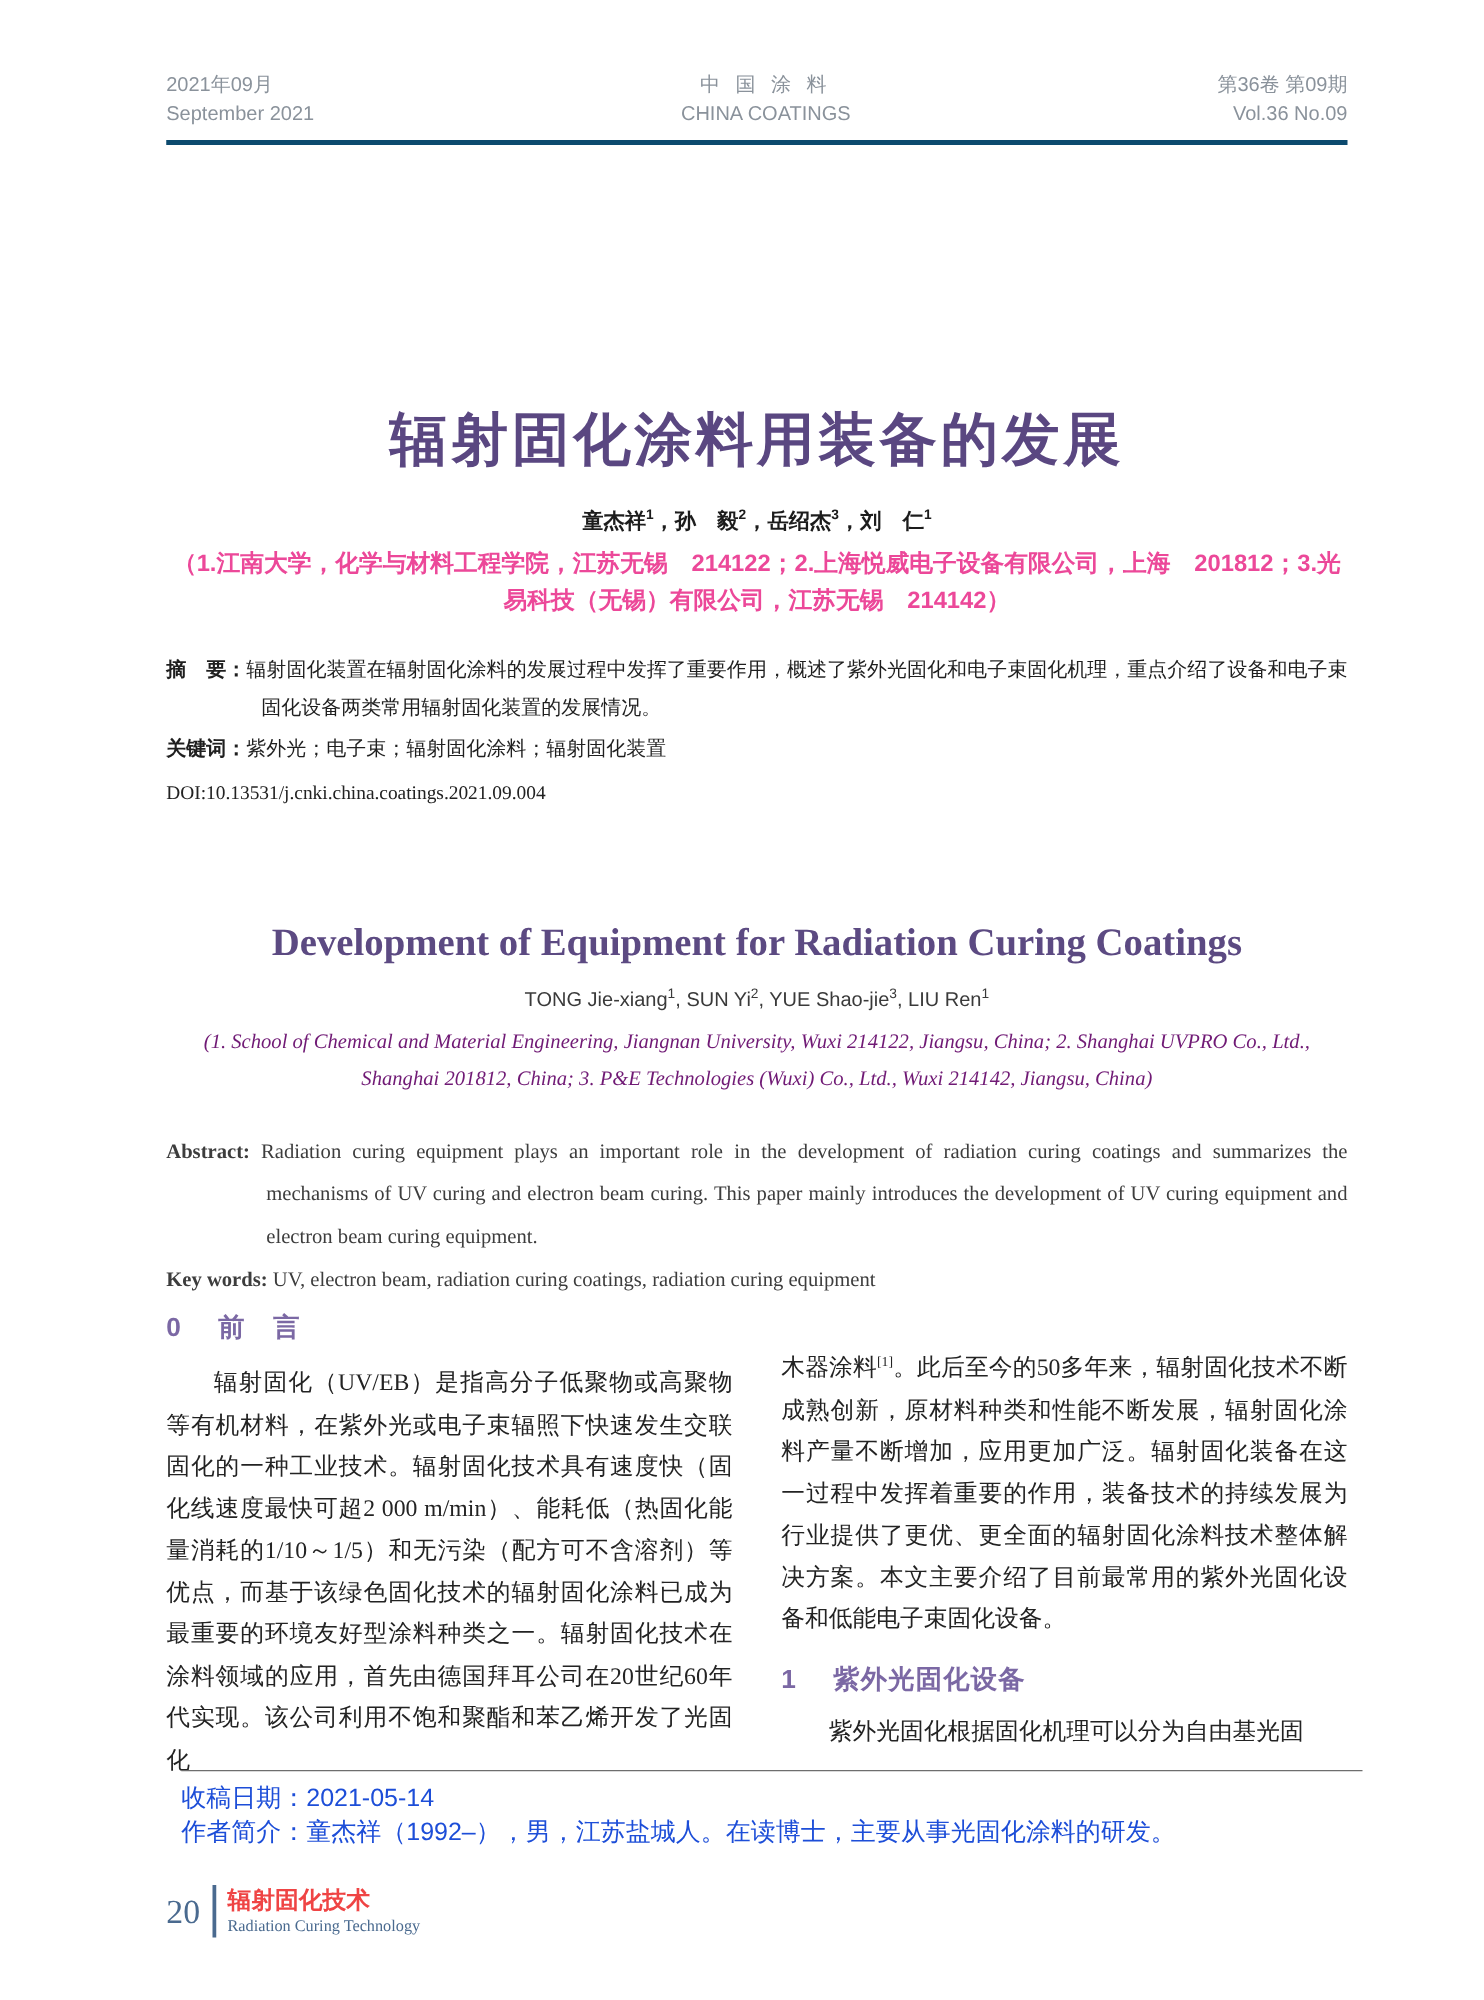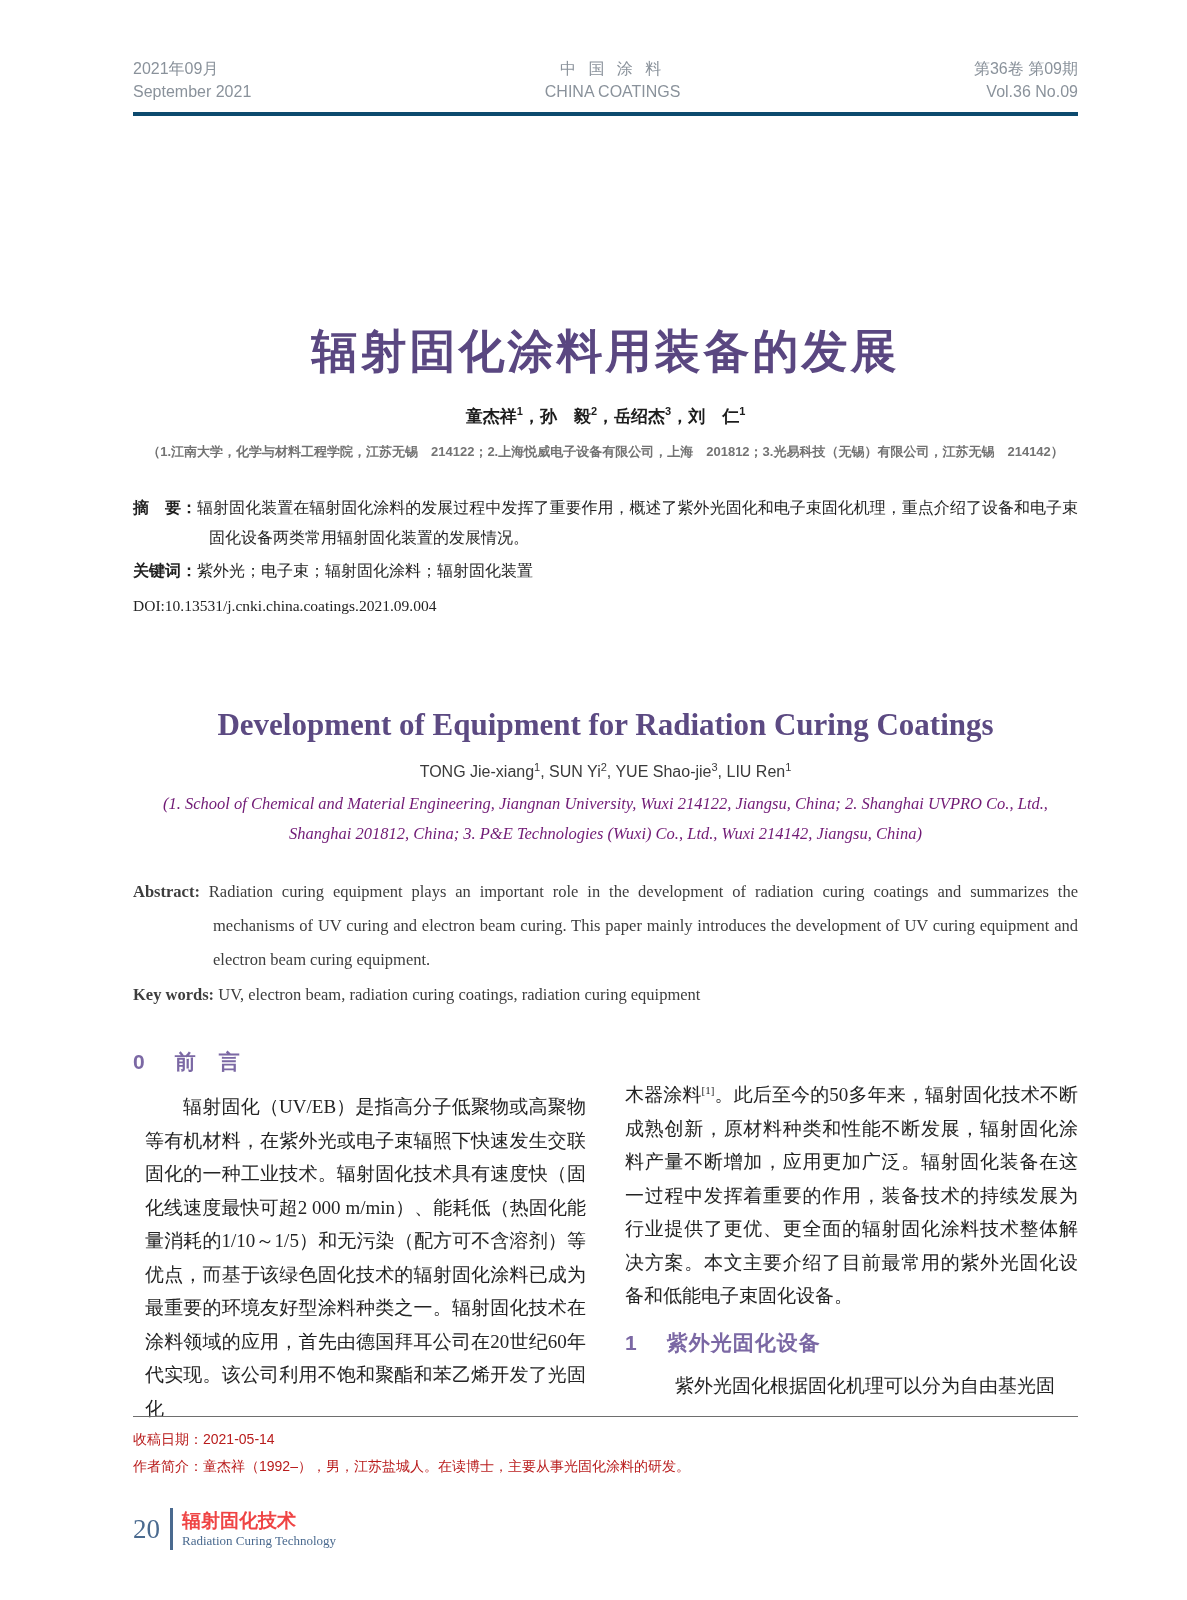--- a/index.html
+++ b/index.html
@@ -25,22 +25,22 @@
   .title-cn {
     margin-top:205px; text-align:center;
     font-size:46px; font-weight:bold; letter-spacing:3px;
     color:#5a4781; font-family:"Liberation Sans", sans-serif;
   }
   .authors-cn {
     margin-top:22px; text-align:center; font-size:17px; font-weight:bold; color:#1c1c1c;
   }
   .authors-cn sup, .authors-en sup, .ref-sup { font-size:11px; vertical-align:super; line-height:0; }
   .affil-cn {
-    margin-top:9px; text-align:center; font-size:13px; font-weight:bold;
-    color:#737373; line-height:29px;
+    margin-top:9px; text-align:center; font-size:19px; font-weight:bold;
+    color:#ec4899; line-height:29px;
   }
 
   
   .abstract-cn {
     margin-top:27px; font-size:16px; line-height:30px; color:#1f1f1f;
     padding-left:76px; text-indent:-76px; text-align:justify;
   }
   .abstract-cn .lbl, .keywords-cn .lbl { font-weight:bold; }
   .keywords-cn { margin-top:3px; font-size:16px; line-height:30px; color:#1f1f1f; }
   .meta-row {
@@ -89,28 +89,28 @@
     color:#7b68a4; font-weight:bold; font-size:21px;
     font-family:"Liberation Sans", sans-serif; letter-spacing:1px;
   }
   .sec-heading .sec-num { margin-right:30px; letter-spacing:0; }
   .col.left .sec-heading { margin-bottom:14px; }
   .col.right .sec-heading { margin-top:16px; margin-bottom:12px; }
   .body-para {
     font-family:"Liberation Serif", serif; font-size:19px; line-height:33.5px;
     color:#232323; text-align:justify;
   }
-  .body-para.indent { text-indent:2em;margin-left:12px; }
+  .body-para.indent { text-indent:2em; }
   .col.right { padding-top:30px; }
 
   
   .footnote {
-    position:absolute; top:1416px; left:133px; width:945px;
+    position:absolute; top:1416px; left:145px; width:945px;
     border-top:1.5px solid #6e6e6e; padding-top:9px;
-    font-size:14px; line-height:27px; color:#b91c1c;
+    font-size:20px; line-height:27px; color:#1d4ed8;
   }
 
   
   .page-footer {
     position:absolute; top:1508px; left:133px;
     display:flex; align-items:center;
   }
   .pf-num {
     font-family:"Liberation Serif", serif; font-size:27px; color:#4a6a8f;
     margin-right:10px;

